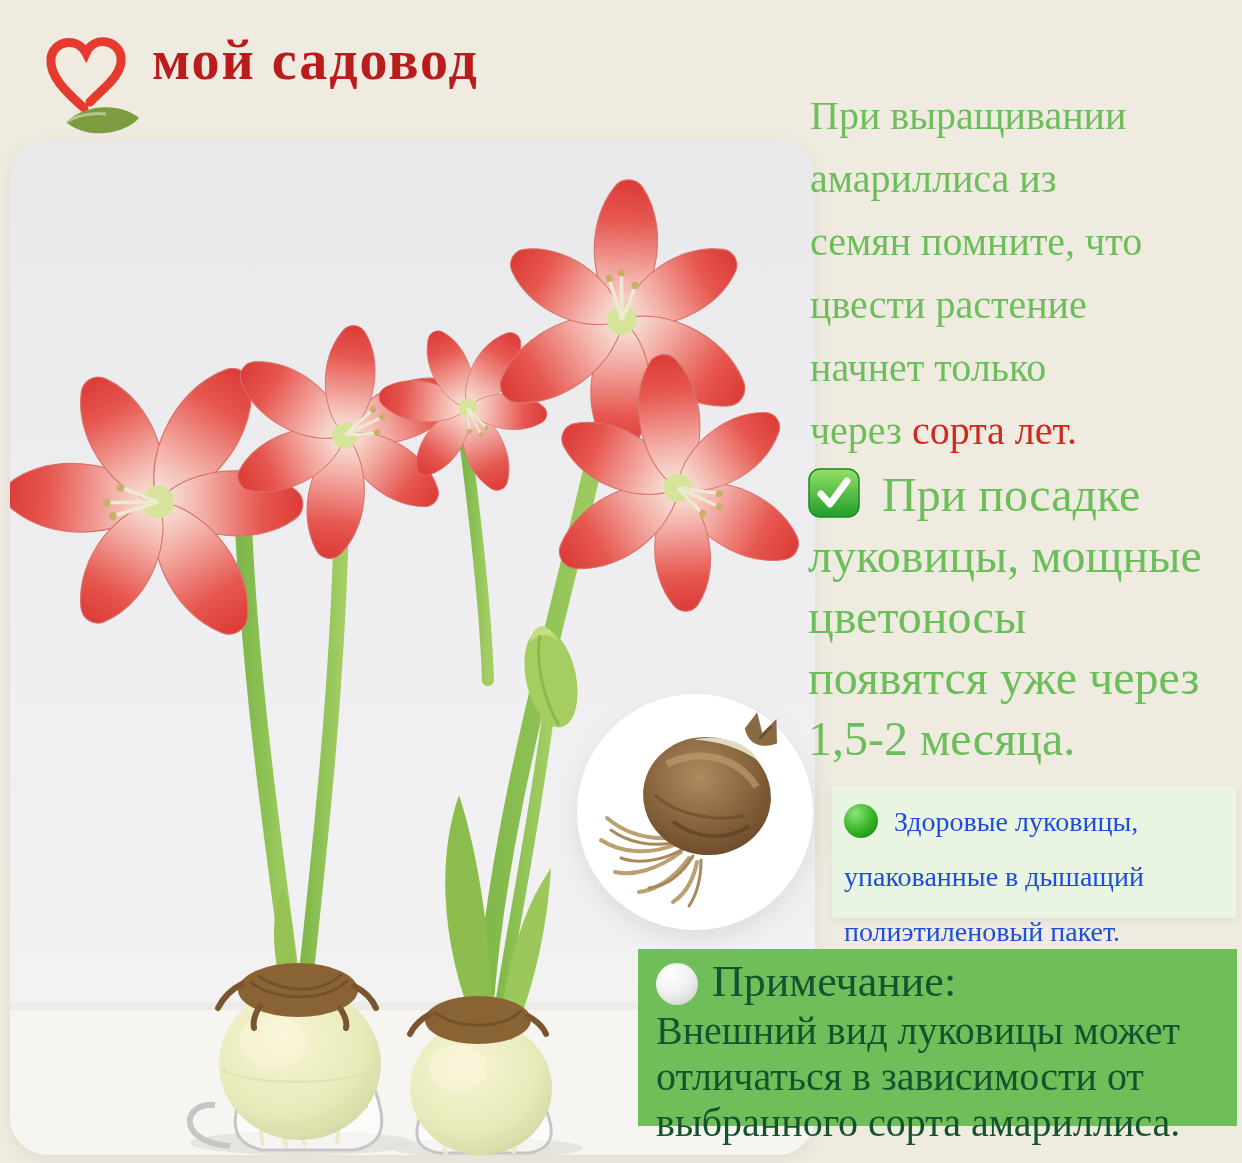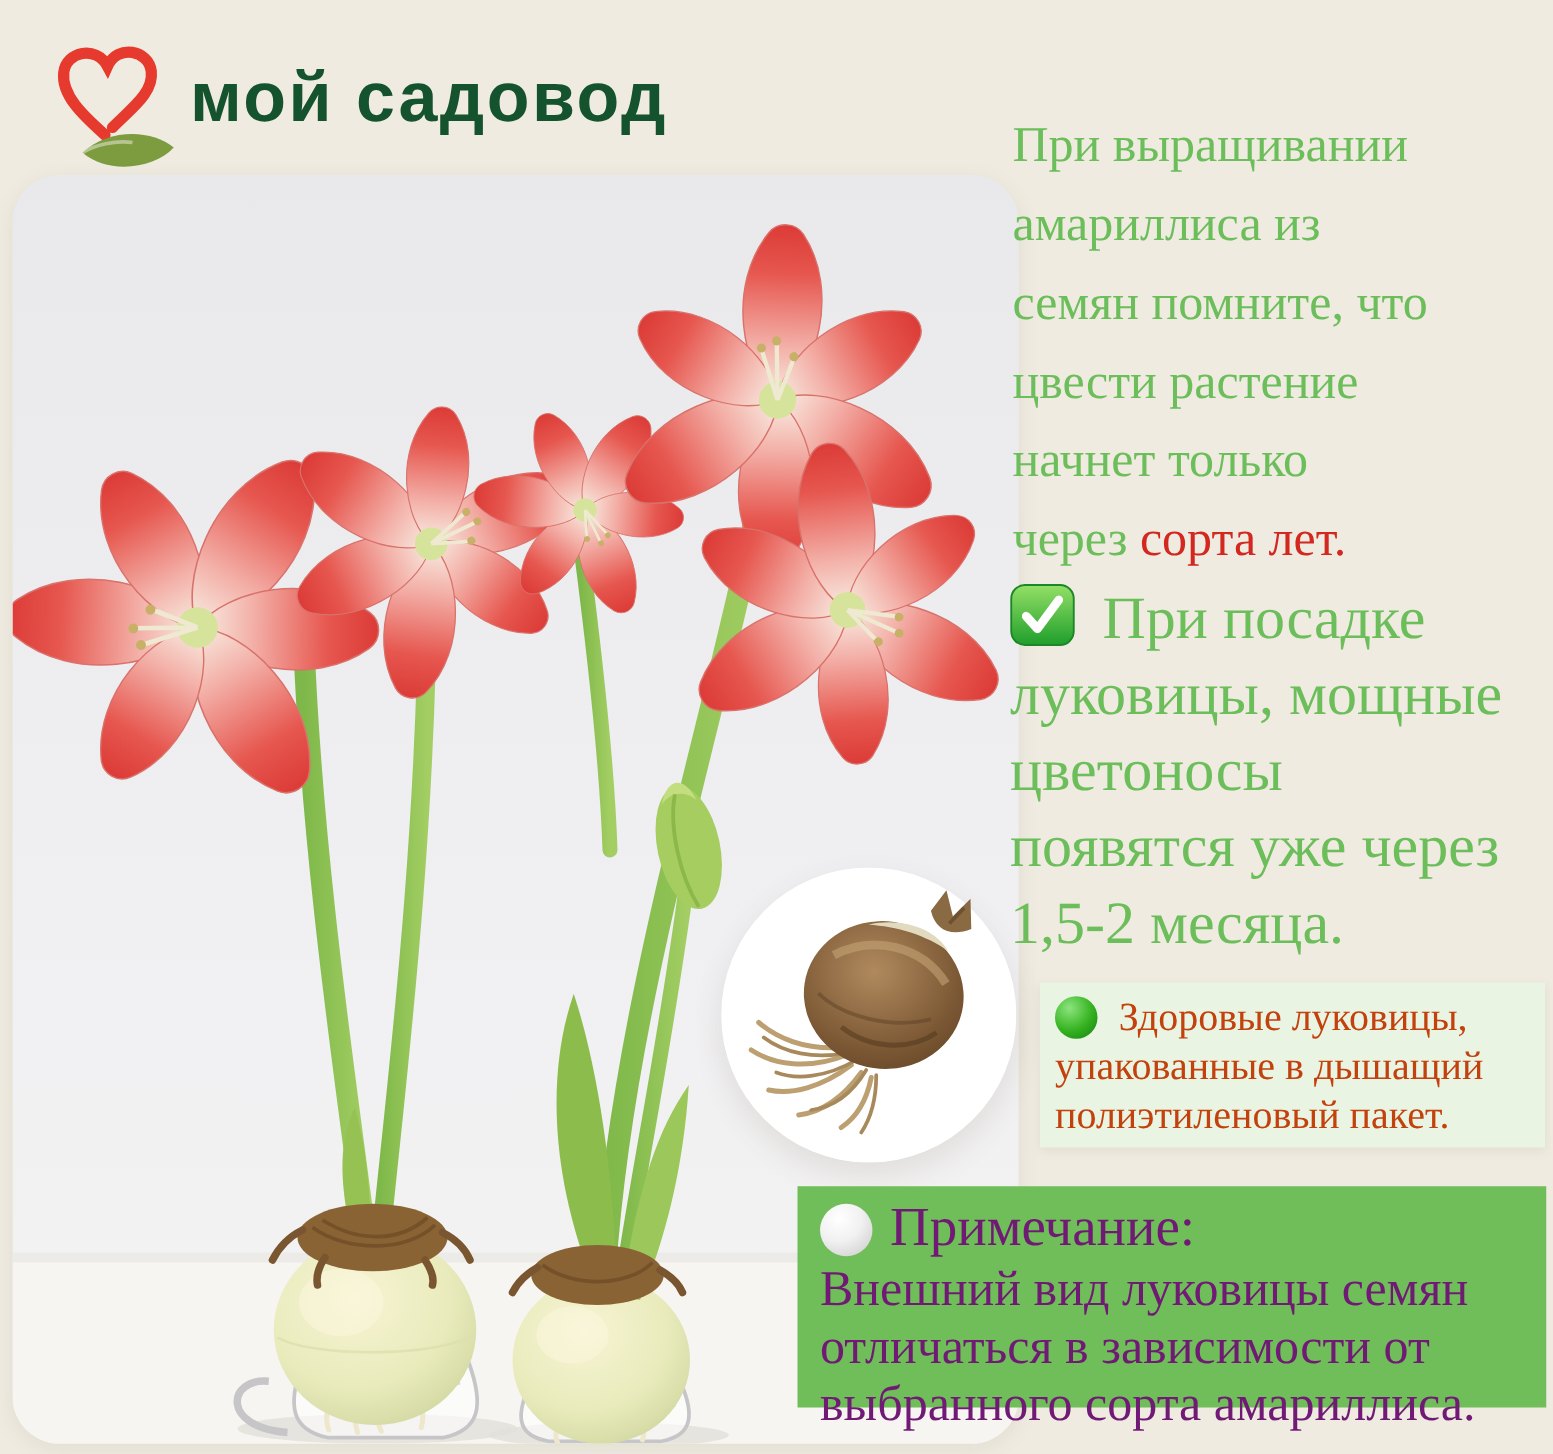--- a/index.html
+++ b/index.html
@@ -3,22 +3,22 @@
 <meta charset="utf-8">
 <style>
   html,body{margin:0;padding:0;}
   body{width:1242px;height:1163px;background:#EFEBE0;position:relative;overflow:hidden;
        font-family:"Liberation Serif", serif;}
   .canvas{position:absolute;inset:0;}
 
   
   .logo{position:absolute;left:36px;top:30px;display:flex;align-items:flex-start;}
   .logo .mark{width:110px;height:110px;flex:0 0 auto;}
-  .logo .brand{margin-left:6px;margin-top:20px;font-family:Liberation Sans, sans-serif;
-       font-weight:bold;font-size:56px;letter-spacing:2px;color:#14532d;line-height:1;}
+  .logo .brand{margin-left:6px;margin-top:2px;font-family:Liberation Serif, serif;
+       font-weight:bold;font-size:56px;letter-spacing:2px;color:#b91c1c;line-height:1;}
 
   
   .photo{position:absolute;left:10px;top:140px;width:805px;height:1015px;border-radius:38px;
        overflow:hidden;box-shadow:0 4px 16px rgba(120,110,90,.10);}
   .photo svg{display:block;}
 
   
   .inset{position:absolute;left:577px;top:694px;width:236px;height:236px;border-radius:50%;
        box-shadow:0 10px 24px rgba(90,80,60,.12);}
   .inset svg{display:block;}
@@ -29,28 +29,28 @@
   .intro .red{color:#D2281F;}
 
   .tip{position:absolute;left:808px;top:464px;width:430px;font-size:48px;line-height:61px;
        color:#6CBE5B;white-space:pre-line;}
 
   .check{display:inline-block;width:52px;height:50px;vertical-align:-7px;margin-right:10px;}
   .check svg{display:block;}
 
   
   .badge{position:absolute;left:832px;top:786px;width:404px;height:132px;box-sizing:border-box;
-       background:#E9F4E2;padding:8px 10px 6px 12px;font-size:32px;line-height:39px;
-       color:#c2410c;white-space:pre-line;box-shadow:0 3px 8px rgba(120,110,90,.10);}
+       background:#E9F4E2;padding:8px 10px 6px 12px;font-size:28px;line-height:55px;
+       color:#1d4ed8;white-space:pre-line;box-shadow:0 3px 8px rgba(120,110,90,.10);}
   .ball-green{display:inline-block;width:34px;height:34px;border-radius:50%;vertical-align:-7px;
        margin-right:9px;background:radial-gradient(circle at 34% 28%, #8CE47E 0%, #34B21F 55%, #157D12 100%);}
 
   
   .note{position:absolute;left:638px;top:949px;width:599px;height:177px;box-sizing:border-box;
-       background:#6FBE59;padding:8px 14px 4px 18px;color:#701a75;}
+       background:#6FBE59;padding:8px 14px 4px 18px;color:#14532d;}
   .note-title{font-size:44px;line-height:50px;}
   .ball-white{display:inline-block;width:42px;height:42px;border-radius:50%;vertical-align:-9px;
        margin-right:14px;background:radial-gradient(circle at 36% 28%, #FFFFFF 0%, #F1F1F1 45%, #C8C8C8 100%);}
   .note-body{font-size:40px;line-height:46px;white-space:pre-line;margin-top:1px;}
 </style>
 </head>
 <body>
 
 <div class="canvas">
 
@@ -218,18 +218,18 @@
 цветоносы
 появятся уже через
 1,5-2 месяца.</span></div>
 
   <div class="badge"><span class="ball-green"></span> <span>Здоровые луковицы,
 упакованные в дышащий
 полиэтиленовый пакет.</span></div>
 
   <div class="note">
     <div class="note-title"><span class="ball-white"></span><span>Примечание:</span></div>
-    <div class="note-body">Внешний вид луковицы семян
+    <div class="note-body">Внешний вид луковицы может
 отличаться в зависимости от
 выбранного сорта амариллиса.</div>
   </div>
 
 </div>
 
 </body></html>

